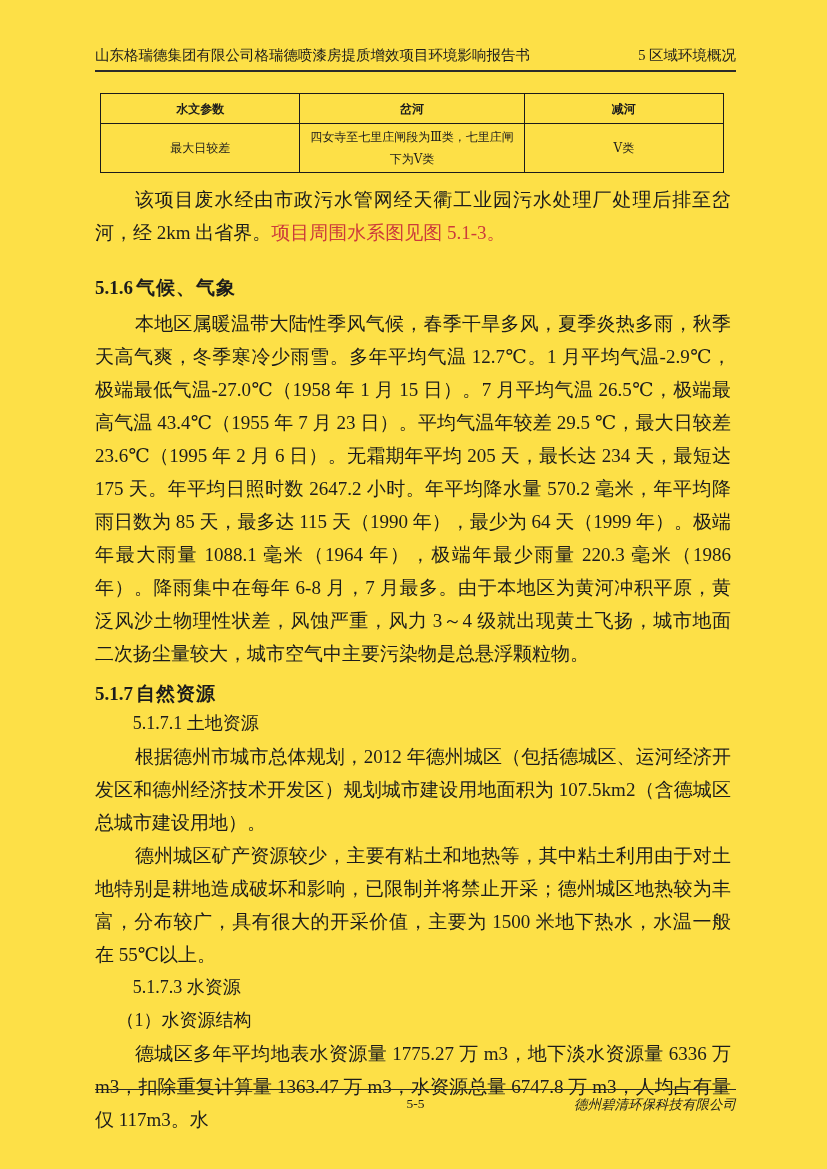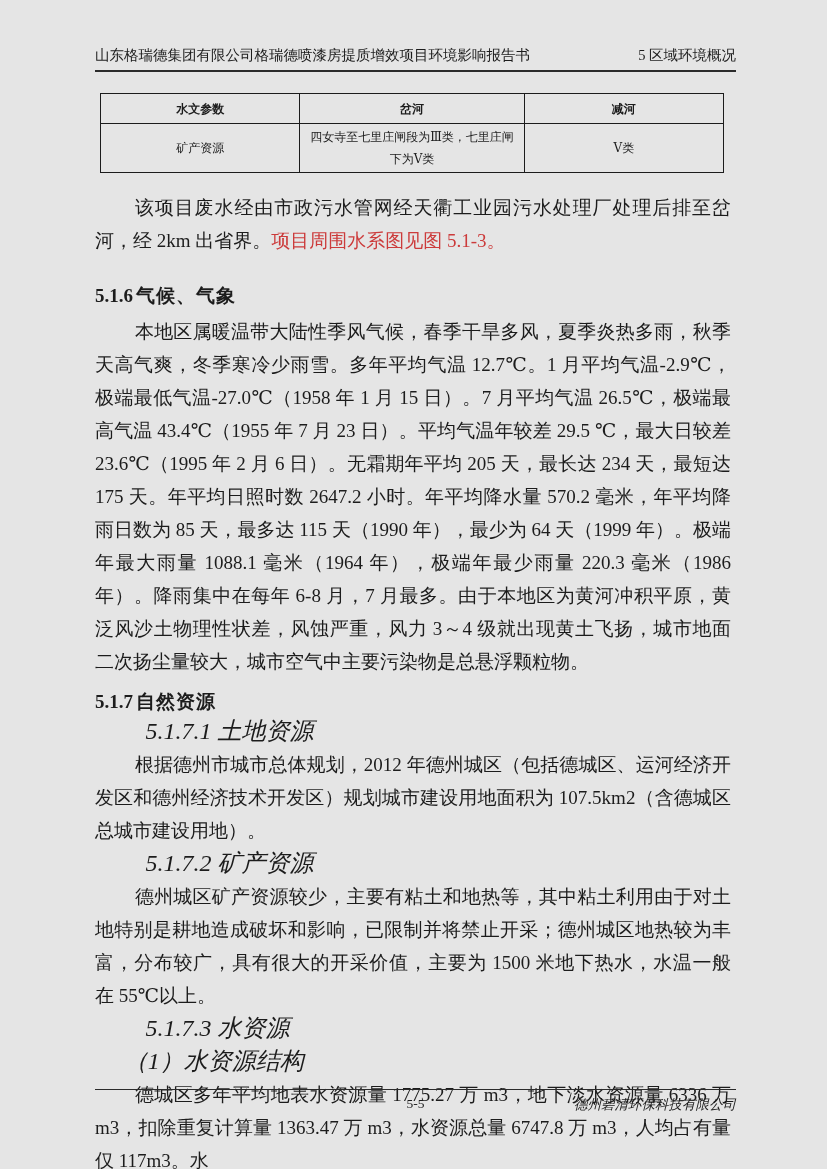--- a/index.html
+++ b/index.html
@@ -1,21 +1,21 @@
 <!DOCTYPE html>
 <html><head>
 <meta charset="utf-8">
 <style>
   * { margin: 0; padding: 0; box-sizing: border-box; }
   html, body { background: #ffffff; }
   .page {
     position: relative;
     width: 827px;
     height: 1169px;
-    background: #e5e5e5;
+    background: #fde047;
     overflow: hidden;
     font-family: "Liberation Serif", "DejaVu Serif", serif;
     color: #1c1c1c;
   }
   .content { width: 636px; margin: 0 auto 0 95px; }
 
   
   .pg-header {
     display: flex;
     justify-content: space-between;
@@ -47,38 +47,37 @@
   .w-param { width: 32%; } .w-chahe { width: 36%; } .w-jianhe { width: 32%; }
 
   
   .body-para {
     font-size: 19px;
     line-height: 33px;
     text-align: justify;
     text-justify: inter-character;
     text-indent: 2.1em;
   }
-  .para-first { margin-top: 18px; }
+  .para-first { margin-top: 10px; }
 
   h2.sec {
     font-size: 19px;
     line-height: 26px;
     font-weight: 700;
   }
   h2.sec .h-num { font-family: "Liberation Serif", serif; font-weight: 600; margin-right: 3px; }
   h2.sec .h-title { font-family: Liberation Serif, serif; letter-spacing: 1px; }
   .sec-climate { margin-top: 26px; }
   .sec-resources { margin-top: 11px; }
   .para-climate { margin-top: 6px; }
 
   .sub-head {
-    font-size: 24px;
+    font-size: 18px;
     line-height: 33px;
     text-indent: 2.1em;
-    font-style: italic;
   }
   .sub-head.paren { text-indent: 1.2em; }
 
   
   .pg-footer {
     position: absolute;
     top: 1089px;
     left: 95px;
     width: 641px;
     border-top: 1.5px solid #2b2b2b;
@@ -107,39 +106,38 @@
     <table class="hydro">
       <thead>
         <tr>
           <th class="w-param">水文参数</th>
           <th class="w-chahe">岔河</th>
           <th class="w-jianhe">减河</th>
         </tr>
       </thead>
       <tbody>
         <tr>
-          <td>矿产资源</td>
+          <td>最大日较差</td>
           <td>四女寺至七里庄闸段为Ⅲ类，七里庄闸下为Ⅴ类</td>
           <td>Ⅴ类</td>
         </tr>
       </tbody>
     </table>
 
     <p class="body-para para-first"><span>该项目废水经由市政污水管网经天衢工业园污水处理厂处理后排至岔河，经 2km 出省界。</span><span style="color: rgb(204, 59, 59);">项目周围水系图见图 5.1-3。</span></p>
 
     <h2 class="sec sec-climate"><span class="h-num">5.1.6</span><span class="h-title">气候、气象</span></h2>
 
     <p class="body-para para-climate">本地区属暖温带大陆性季风气候，春季干旱多风，夏季炎热多雨，秋季天高气爽，冬季寒冷少雨雪。多年平均气温 12.7℃。1 月平均气温-2.9℃，极端最低气温-27.0℃（1958 年 1 月 15 日）。7 月平均气温 26.5℃，极端最高气温 43.4℃（1955 年 7 月 23 日）。平均气温年较差 29.5 ℃，最大日较差 23.6℃（1995 年 2 月 6 日）。无霜期年平均 205 天，最长达 234 天，最短达 175 天。年平均日照时数 2647.2 小时。年平均降水量 570.2 毫米，年平均降雨日数为 85 天，最多达 115 天（1990 年），最少为 64 天（1999 年）。极端年最大雨量 1088.1 毫米（1964 年），极端年最少雨量 220.3 毫米（1986 年）。降雨集中在每年 6-8 月，7 月最多。由于本地区为黄河冲积平原，黄泛风沙土物理性状差，风蚀严重，风力 3～4 级就出现黄土飞扬，城市地面二次扬尘量较大，城市空气中主要污染物是总悬浮颗粒物。</p>
 
     <h2 class="sec sec-resources"><span class="h-num">5.1.7</span><span class="h-title">自然资源</span></h2>
 
     <div class="sub-head">5.1.7.1 土地资源</div>
     <p class="body-para">根据德州市城市总体规划，2012 年德州城区（包括德城区、运河经济开发区和德州经济技术开发区）规划城市建设用地面积为 107.5km2（含德城区总城市建设用地）。</p>
 
-    <div class="sub-head">5.1.7.2 矿产资源</div>
     <p class="body-para">德州城区矿产资源较少，主要有粘土和地热等，其中粘土利用由于对土地特别是耕地造成破坏和影响，已限制并将禁止开采；德州城区地热较为丰富，分布较广，具有很大的开采价值，主要为 1500 米地下热水，水温一般在 55℃以上。</p>
 
     <div class="sub-head">5.1.7.3 水资源</div>
     <div class="sub-head paren">（1）水资源结构</div>
     <p class="body-para">德城区多年平均地表水资源量 1775.27 万 m3，地下淡水资源量 6336 万 m3，扣除重复计算量 1363.47 万 m3，水资源总量 6747.8 万 m3，人均占有量仅 117m3。水</p>
 
   </div>
 
   <div class="pg-footer">
     <span class="page-num">5-5</span>

